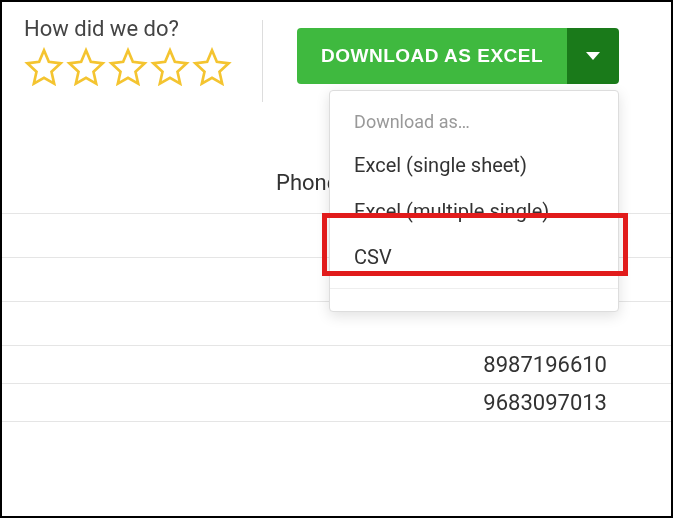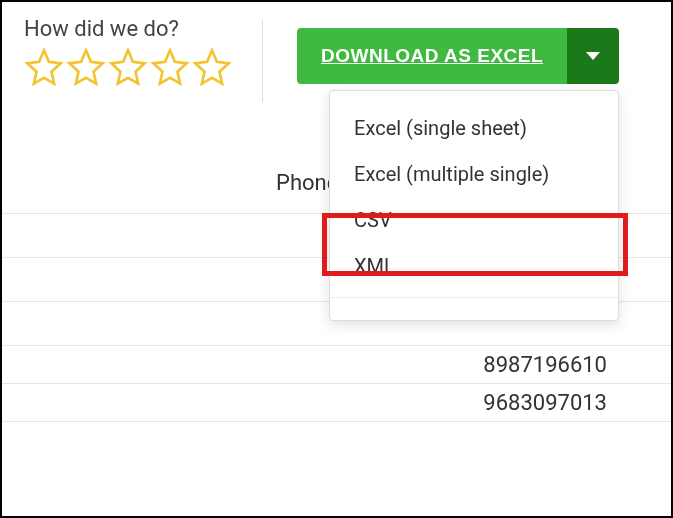--- a/index.html
+++ b/index.html
@@ -53,21 +53,20 @@
     .btn-download {
       background: #3fb93f;
       color: #fff;
       border: none;
       padding: 17px 24px;
       font-size: 19px;
       font-weight: 600;
       letter-spacing: 0.5px;
       cursor: pointer;
       border-radius: 4px 0 0 4px;
-      text-decoration: underline;
     }
     .btn-dropdown {
       background: #1a7a1a;
       border: none;
       width: 52px;
       cursor: pointer;
       border-radius: 0 4px 4px 0;
       display: flex;
       align-items: center;
       justify-content: center;
@@ -176,24 +175,24 @@
 
   <div class="download-area">
     <div class="btn-group">
       <button class="btn-download">DOWNLOAD AS EXCEL</button>
       <button class="btn-dropdown">
         <span class="caret-down"></span>
       </button>
     </div>
 
     <div class="dropdown">
+      <div class="dropdown-label">Download as…</div>
       <div class="dropdown-item">Excel (single sheet)</div>
       <div class="dropdown-item">Excel (multiple single)</div>
       <div class="dropdown-item">CSV</div>
-      <div class="dropdown-item">XML</div>
       <div class="dropdown-sep"></div>
       <div class="highlight-box"></div>
     </div>
   </div>
 </div>
 
 <div class="table-area">
   <div class="table-header">
     <div class="th th-phone">Phone</div>
   </div>

